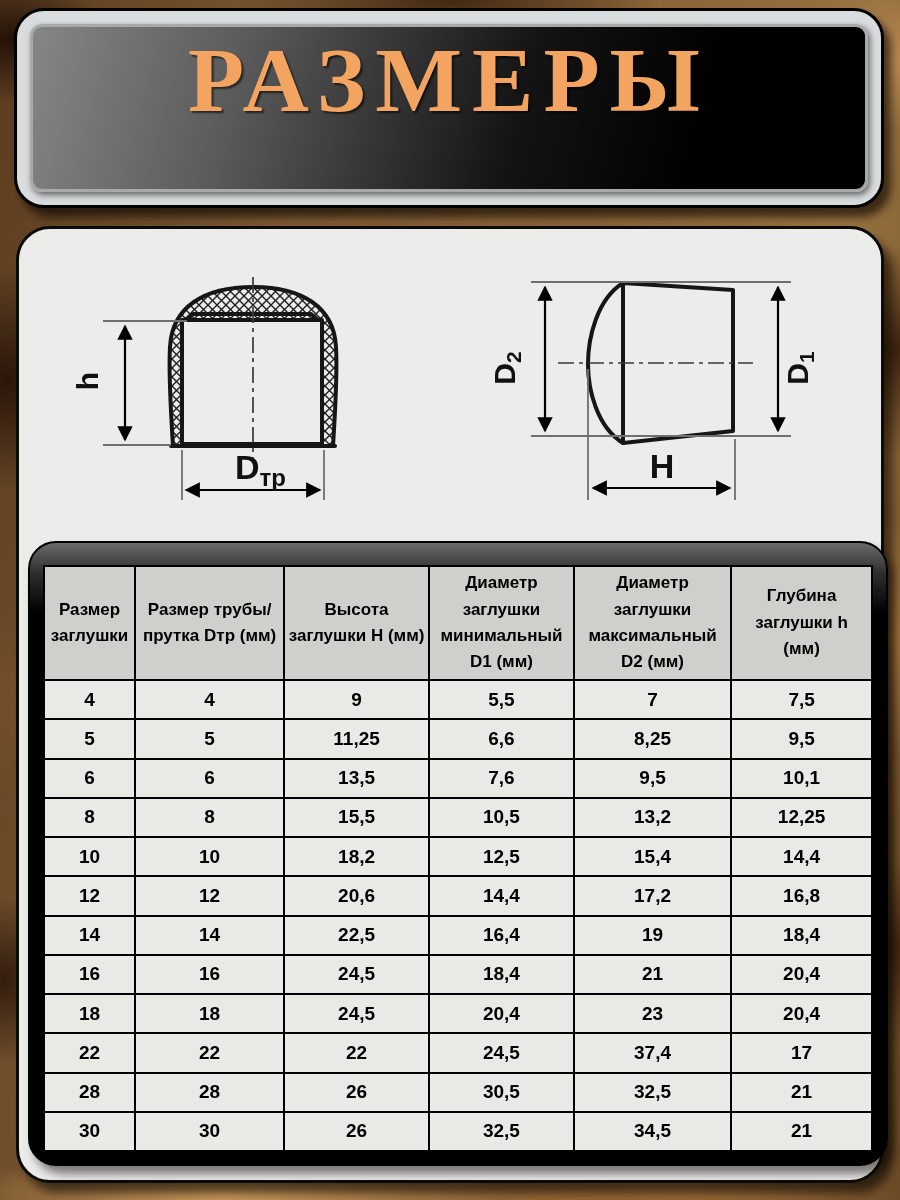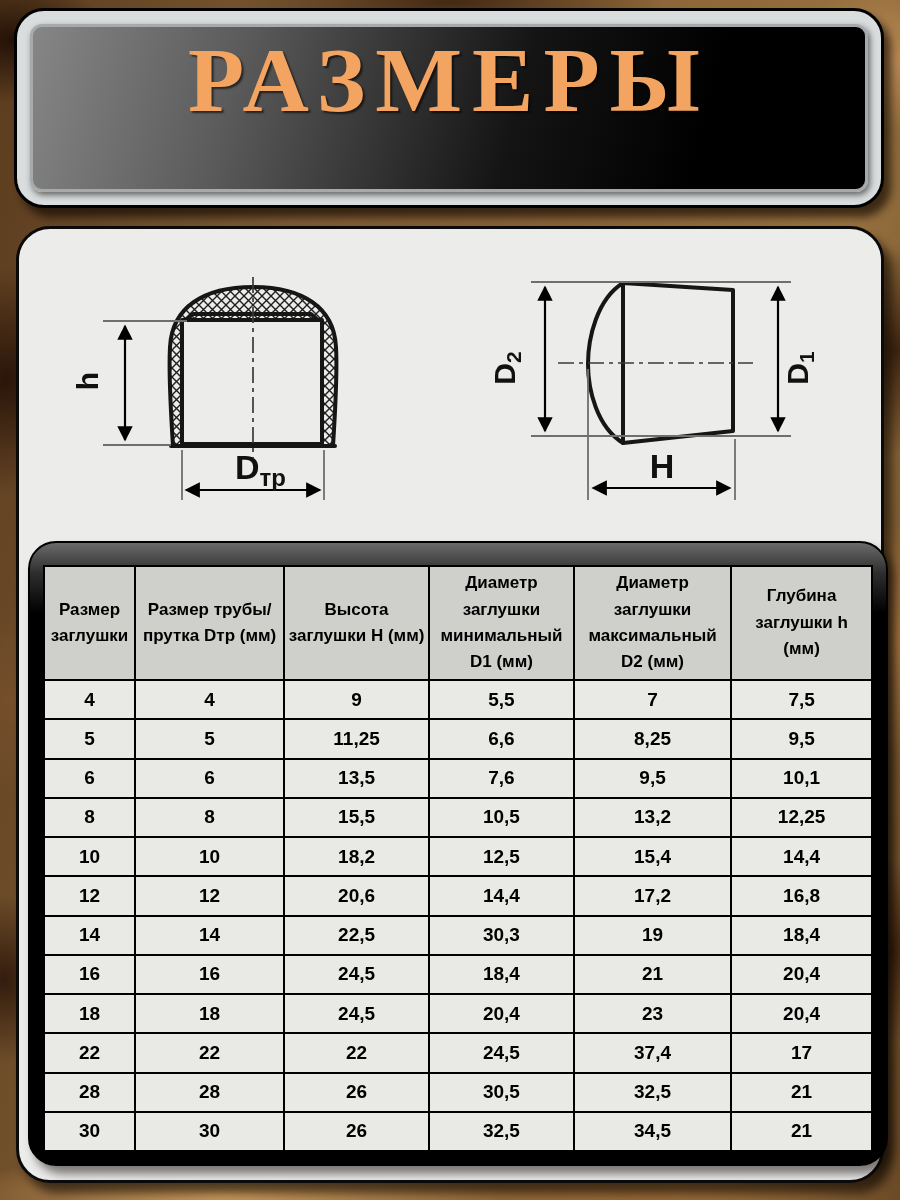--- a/index.html
+++ b/index.html
@@ -208,21 +208,21 @@
     <td>12</td>
     <td>20,6</td>
     <td>14,4</td>
     <td>17,2</td>
     <td>16,8</td>
   </tr>
           <tr>
     <td>14</td>
     <td>14</td>
     <td>22,5</td>
-    <td>30,3</td>
+    <td>16,4</td>
     <td>19</td>
     <td>18,4</td>
   </tr>
           <tr>
     <td>16</td>
     <td>16</td>
     <td>24,5</td>
     <td>18,4</td>
     <td>21</td>
     <td>20,4</td>

